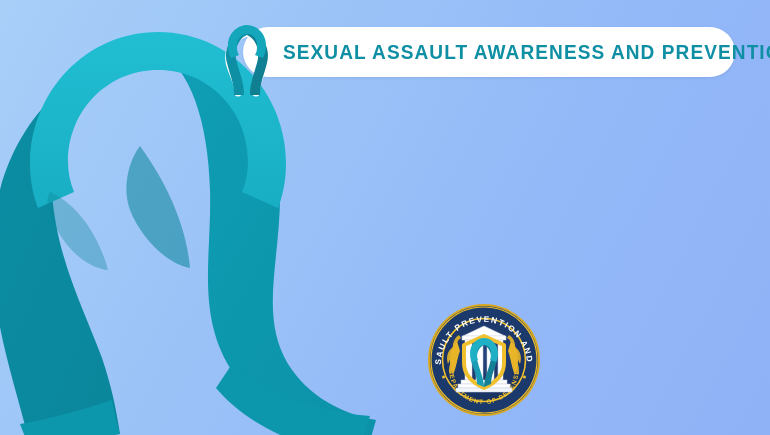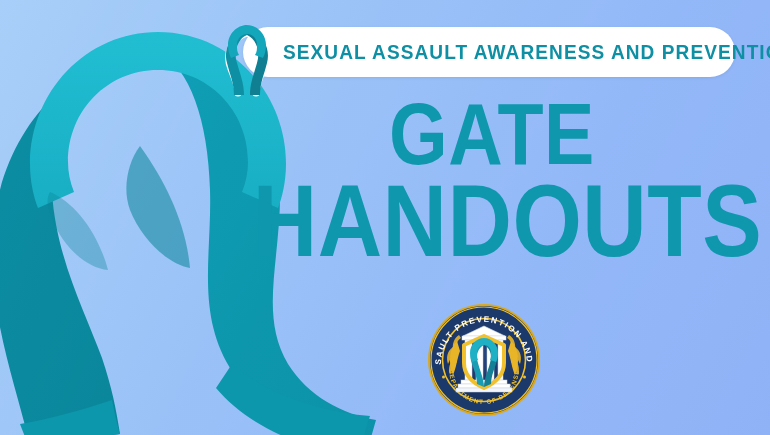--- a/index.html
+++ b/index.html
@@ -183,24 +183,20 @@
                C 48,54 44,62 44,74
                L 34,74
                C 34,62 38,53 41,42
                C 45,29 39,17 31,14 Z" fill="#107f92"></path>
       <path d="M31,4 C 41,4 50,13 50,24 C 50,29 49,33 47,37 L 39,34 C 41,31 41,28 41,24 C 41,18 37,13 31,13 C 25,13 21,18 21,24 C 21,28 21,31 23,34 L 15,37 C 13,33 12,29 12,24 C 12,13 21,4 31,4 Z" fill="#14a6bb"></path>
     </svg>
 
     <span id="awareness-banner-text">SEXUAL ASSAULT AWARENESS AND PREVENTION MONTH</span>
   </div>
 
-  <div id="headline">
-    <span class="headline-line" id="headline-line-1">GATE</span>
-    <span class="headline-line" id="headline-line-2">HANDOUTS</span>
-  </div>
 
   <svg id="sapr-seal" viewBox="0 0 114 114" xmlns="http://www.w3.org/2000/svg">
     <defs>
       <path id="arcTop" d="M 14,62 A 43,43 0 0 1 100,62"></path>
       <path id="arcBottom" d="M 22,66 A 35,35 0 0 0 92,66"></path>
       <radialGradient id="sealFace" cx="50%" cy="42%" r="62%">
         <stop offset="0%" stop-color="#27467f"></stop>
         <stop offset="100%" stop-color="#162f5c"></stop>
       </radialGradient>
     </defs>

